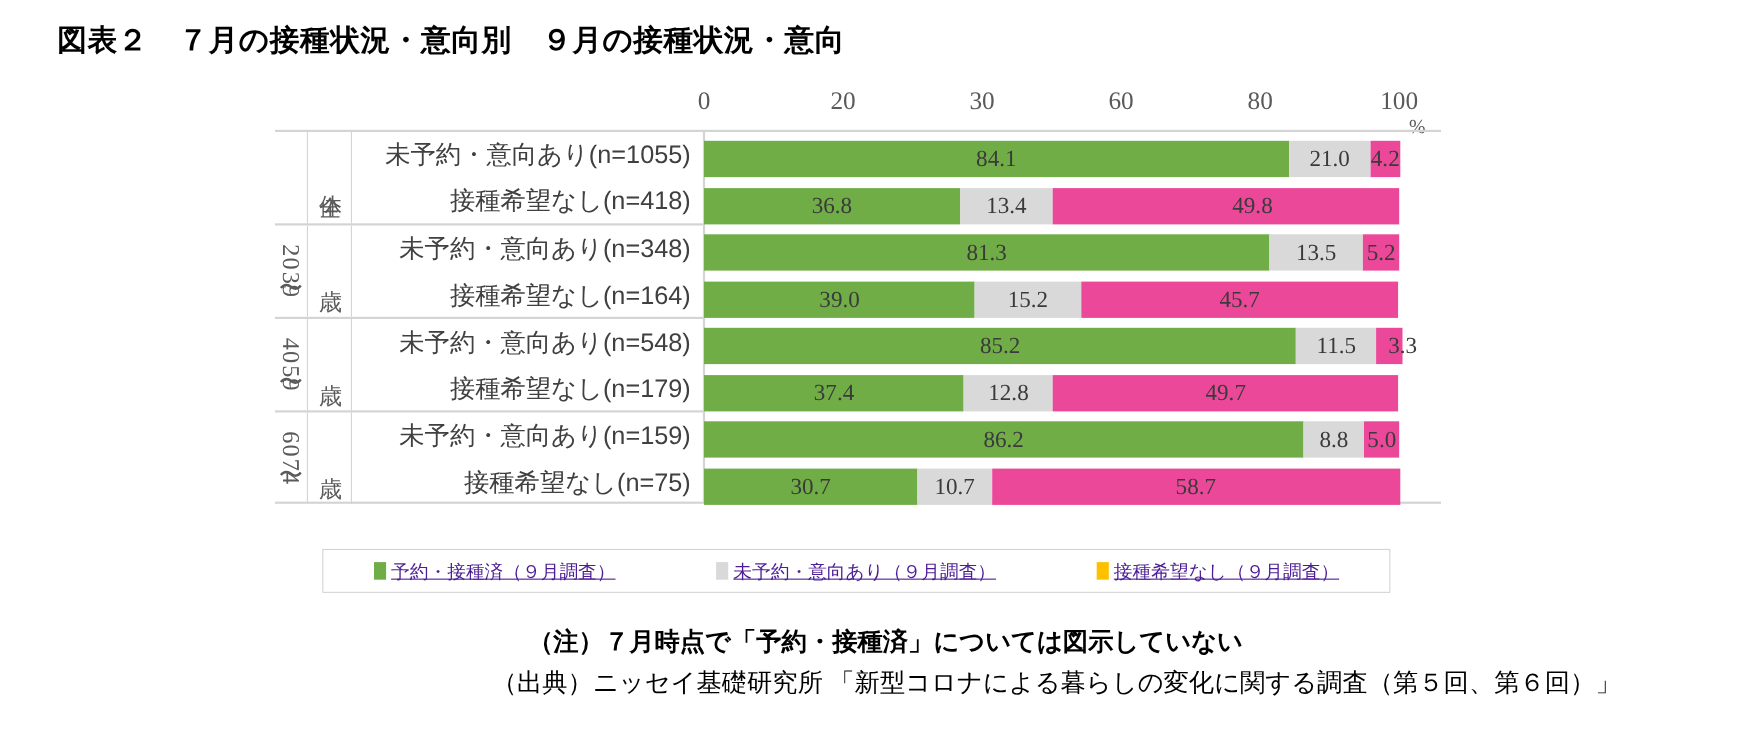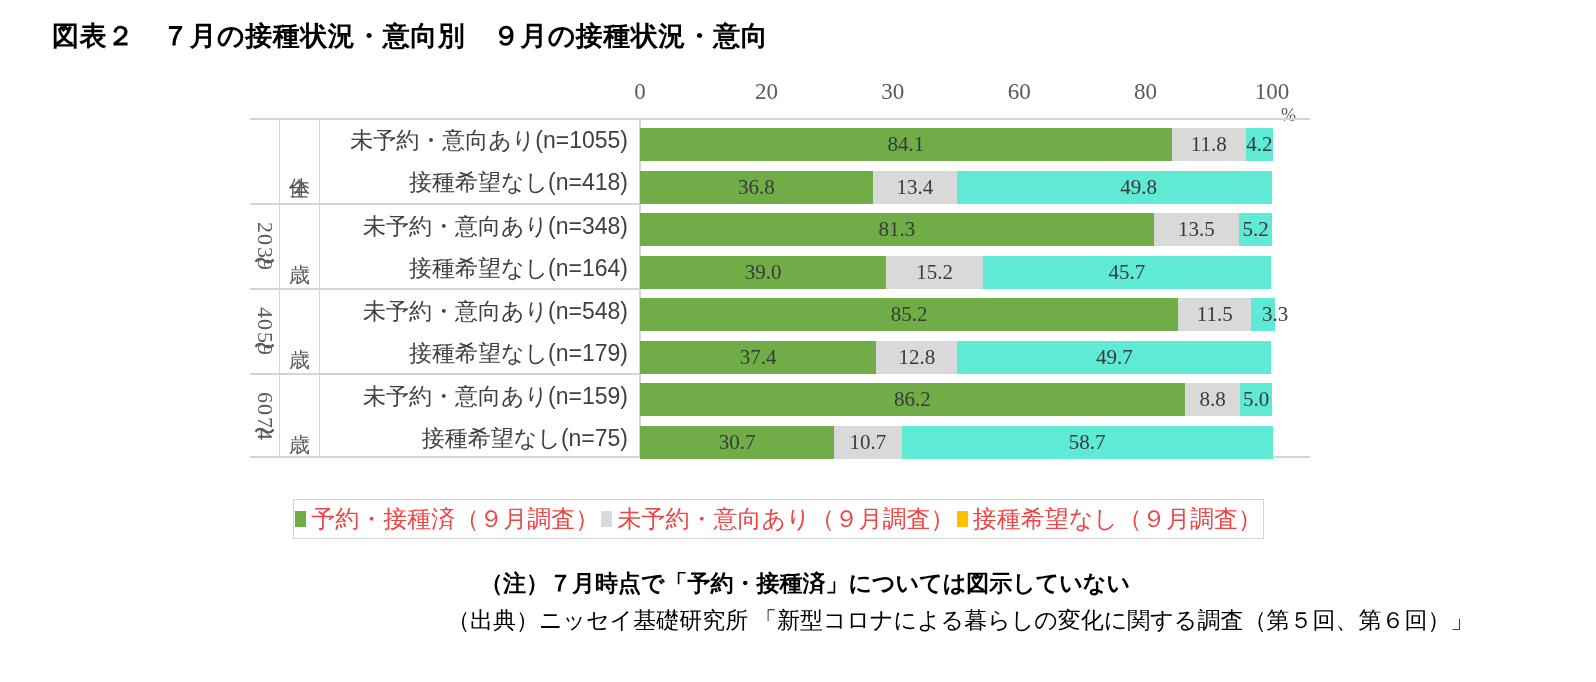--- a/index.html
+++ b/index.html
@@ -112,35 +112,35 @@
     display:flex;align-items:center;justify-content:center;
     font-size:21px;color:#3a3a3a;
     box-sizing:border-box;
     overflow:visible;white-space:nowrap;
     position:relative;
     font-family:"Liberation Serif","DejaVu Serif",serif;
   }
   .seg span{position:relative;z-index:2;}
   .seg.s1{background:#70ad47;}
   .seg.s2{background:#d9d9d9;}
-  .seg.s3{background:#5eead4;}
+  .seg.s3{background:#ec4899;}
   .seg.narrow span{font-size:21px;}
 
   
   .legend{
     position:absolute;left:293px;top:499px;
     width:971px;height:40px;
     box-sizing:border-box;
     border:1px solid #d4d4d4;
     display:flex;align-items:center;justify-content:space-around;
     background:#ffffff;
   }
   .legitem{display:flex;align-items:center;white-space:nowrap;}
   .swatch{width:11px;height:16px;margin-right:5px;flex:0 0 11px;}
-  .legtxt{font-size:24px;color:#ef4444;}
+  .legtxt{font-size:17px;color:#4c1d95;text-decoration:underline;}
 
   
   .note{
     position:absolute;font-size:23px;color:#000000;white-space:nowrap;
     font-family:"Liberation Serif","DejaVu Serif",serif;
   }
   .note1{left:480px;top:568px;font-weight:bold;}
   .note2{left:447px;top:605px;}
 </style>
 </head>
@@ -213,21 +213,21 @@
             </div>
           </div>
         </div>
       <div class="vsep"></div>
       <div class="plot" id="plot">
           <div class="barrow" style="top: 10px;">
             <div class="seg s1" style="width: 531.512px; flex: 0 0 531.512px;">
               <span>84.1</span>
             </div>
             <div class="seg s2" style="width: 74.576px; flex: 0 0 74.576px;">
-              <span>11.8</span>
+              <span>21.0</span>
             </div>
             <div class="seg s3 narrow" style="width: 26.544px; flex: 0 0 26.544px;">
               <span>4.2</span>
             </div>
           </div>
           <div class="barrow" style="top: 53px;">
             <div class="seg s1" style="width: 232.576px; flex: 0 0 232.576px;">
               <span>36.8</span>
             </div>
             <div class="seg s2" style="width: 84.688px; flex: 0 0 84.688px;">

